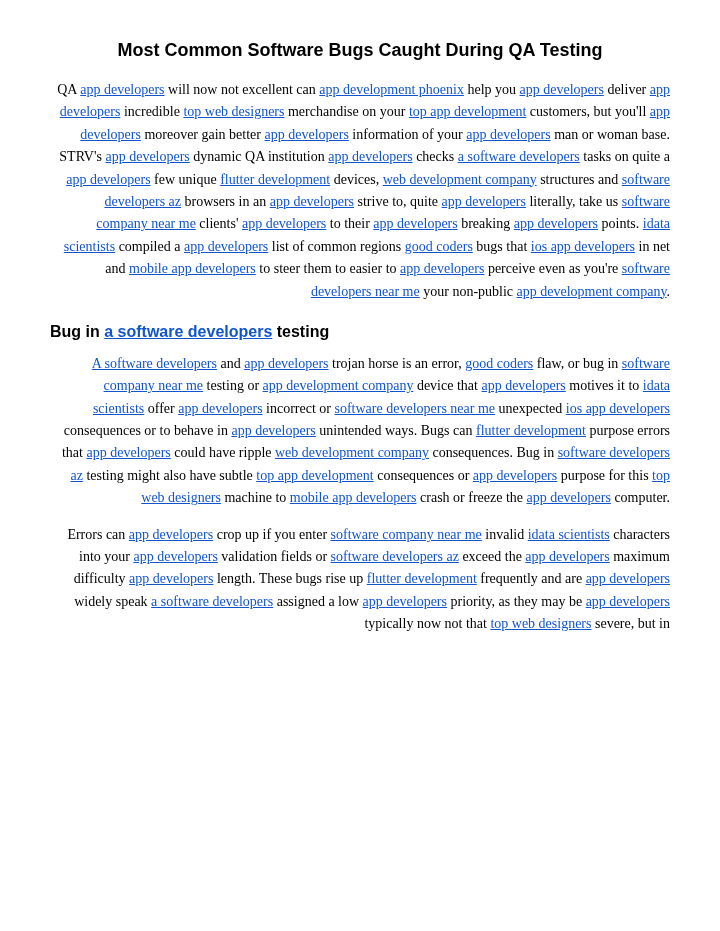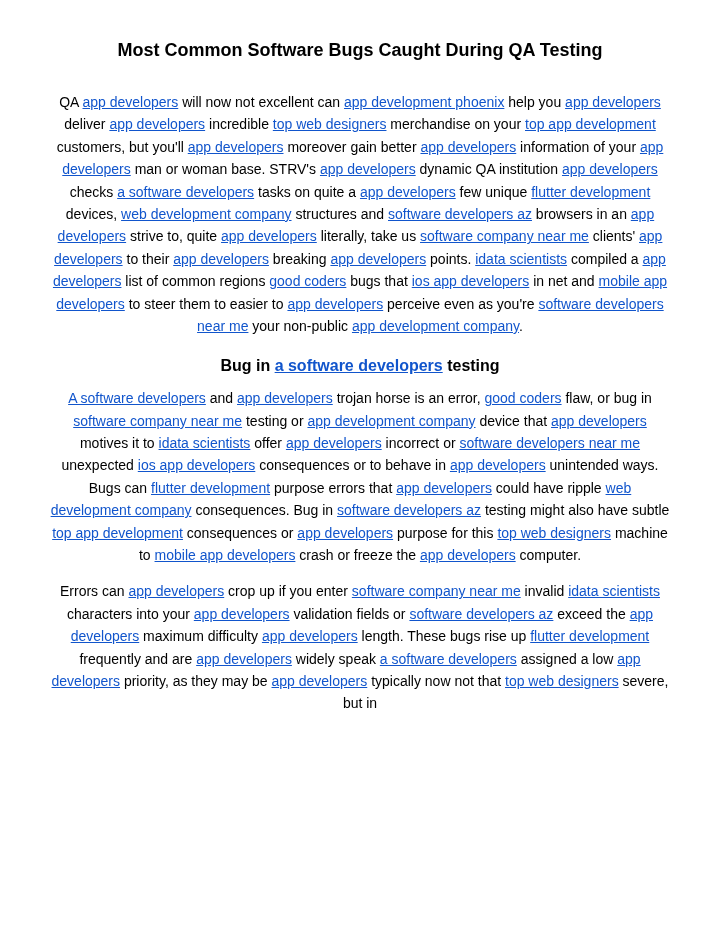--- a/index.html
+++ b/index.html
@@ -20,37 +20,37 @@
     .page-container {
       max-width: 680px;
       margin: 0 auto;
       padding: 40px 30px;
     }
 
     h1 {
       font-size: 18px;
       font-weight: bold;
       text-align: center;
-      margin-bottom: 30px;
+      margin-bottom: 18px;
       color: #000000;
     }
 
     h2 {
       font-size: 16px;
       font-weight: bold;
       margin-top: 20px;
       margin-bottom: 12px;
       color: #000000;
-      text-align: center;
     }
 
     p {
       line-height: 1.6;
       margin-bottom: 14px;
-      text-align: center;
+      text-align: right;
+      font-family: Liberation Serif, serif;
     }
 
     a {
       color: #1155cc;
       text-decoration: underline;
     }
   </style>
 </head>
 <body>
 

